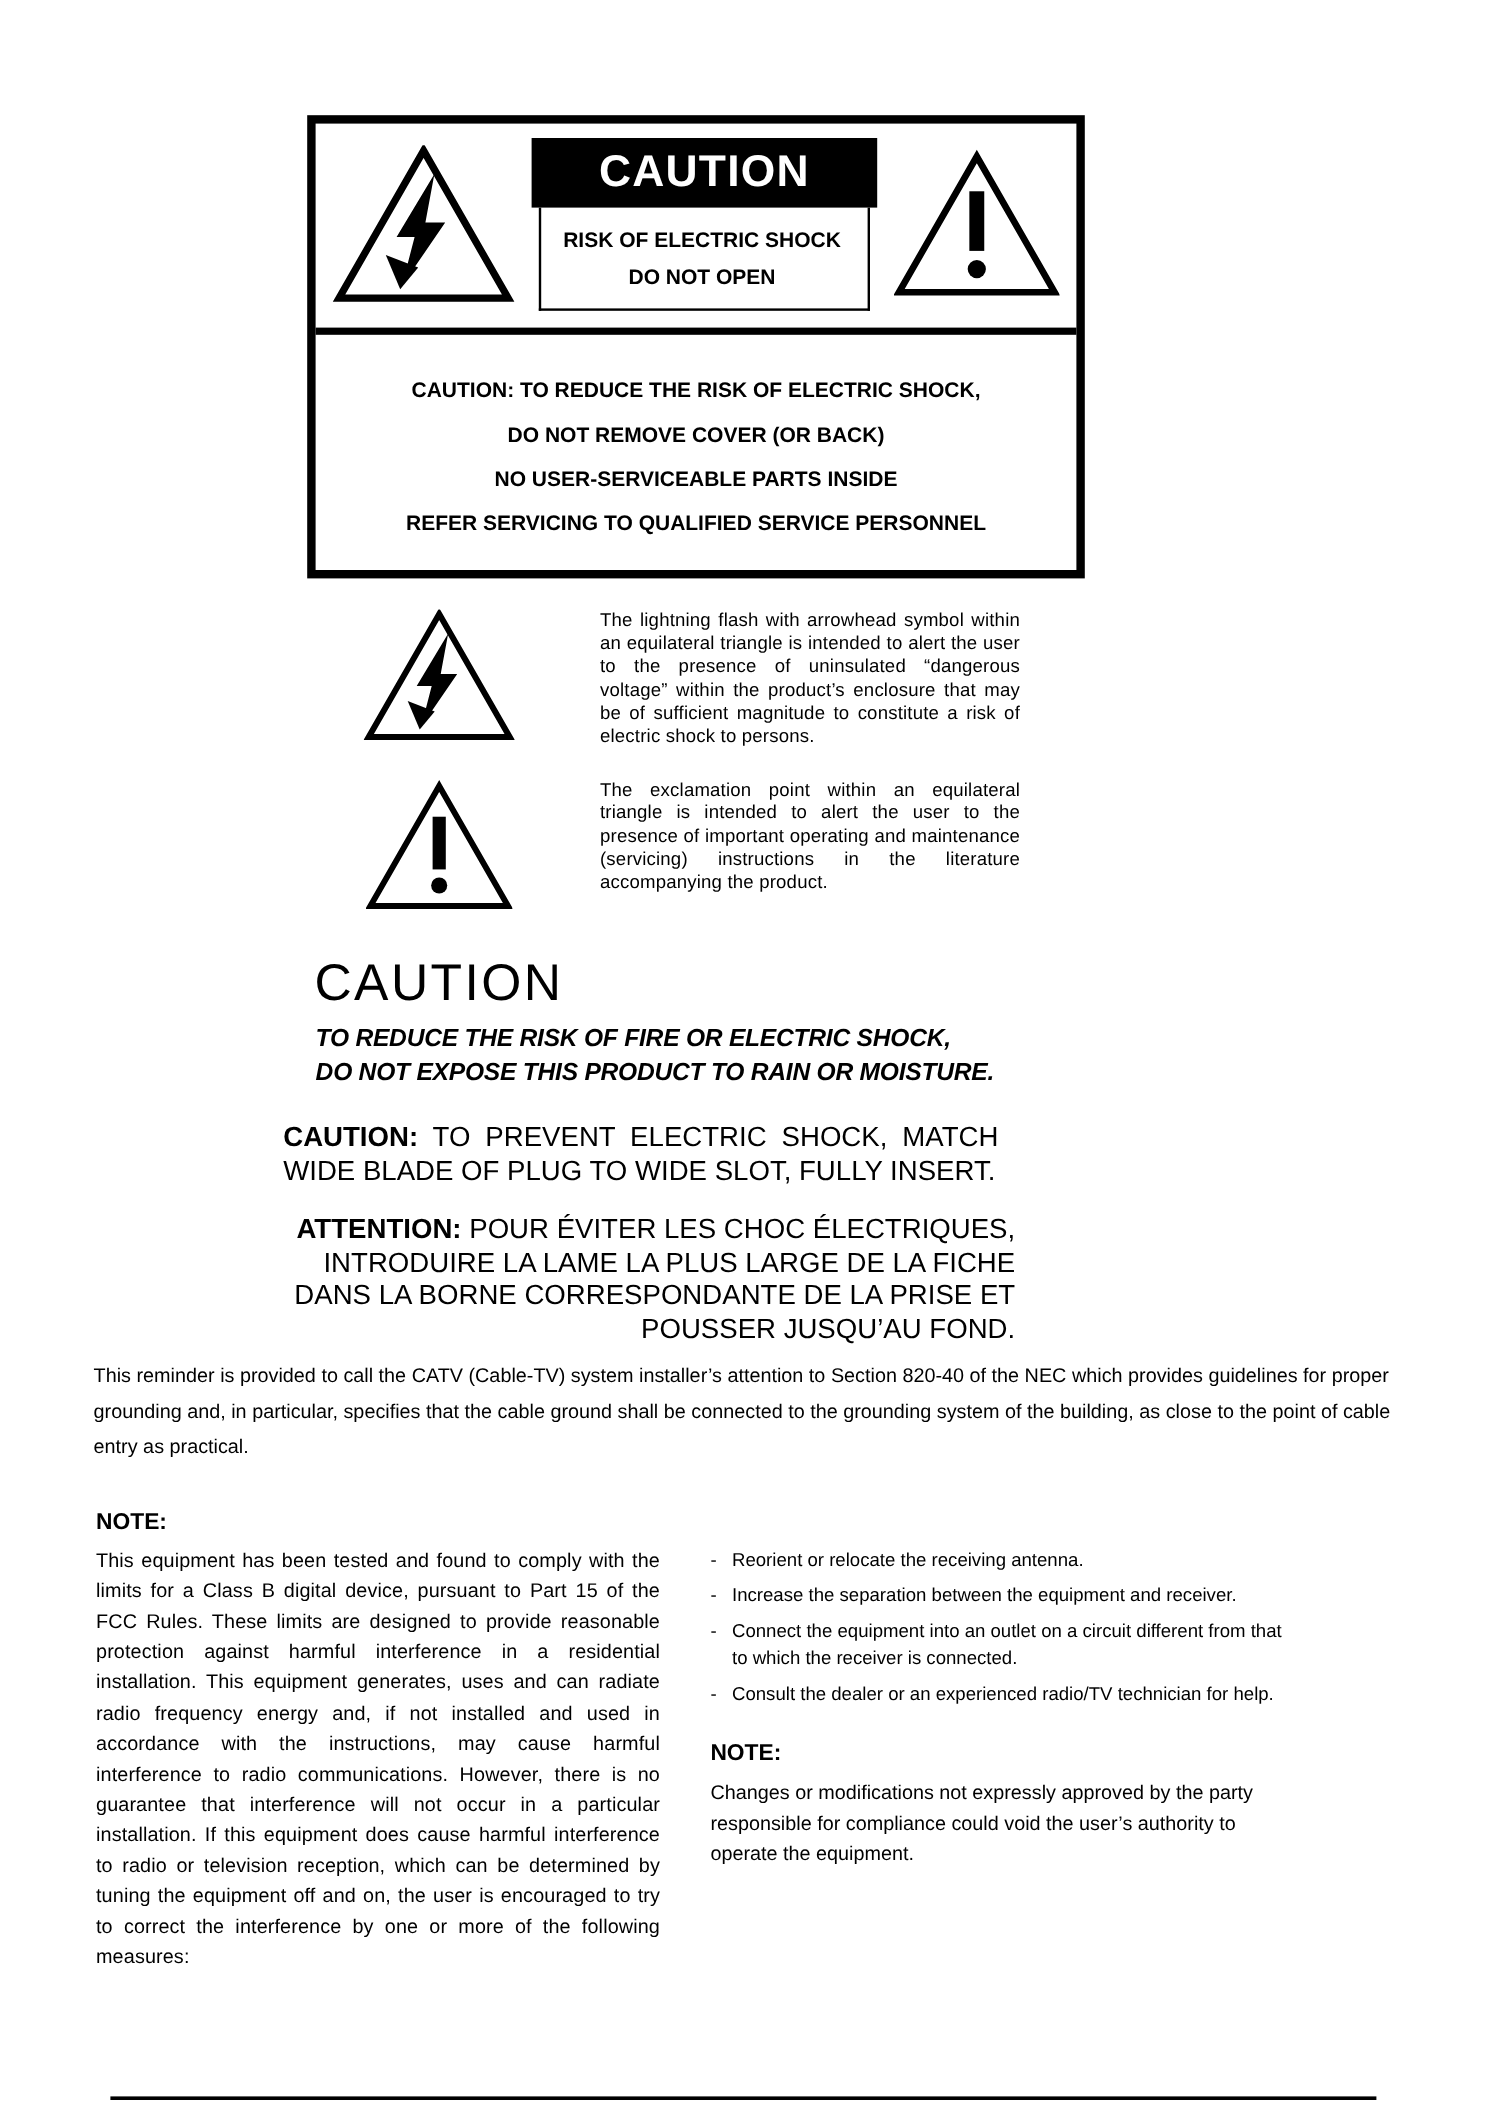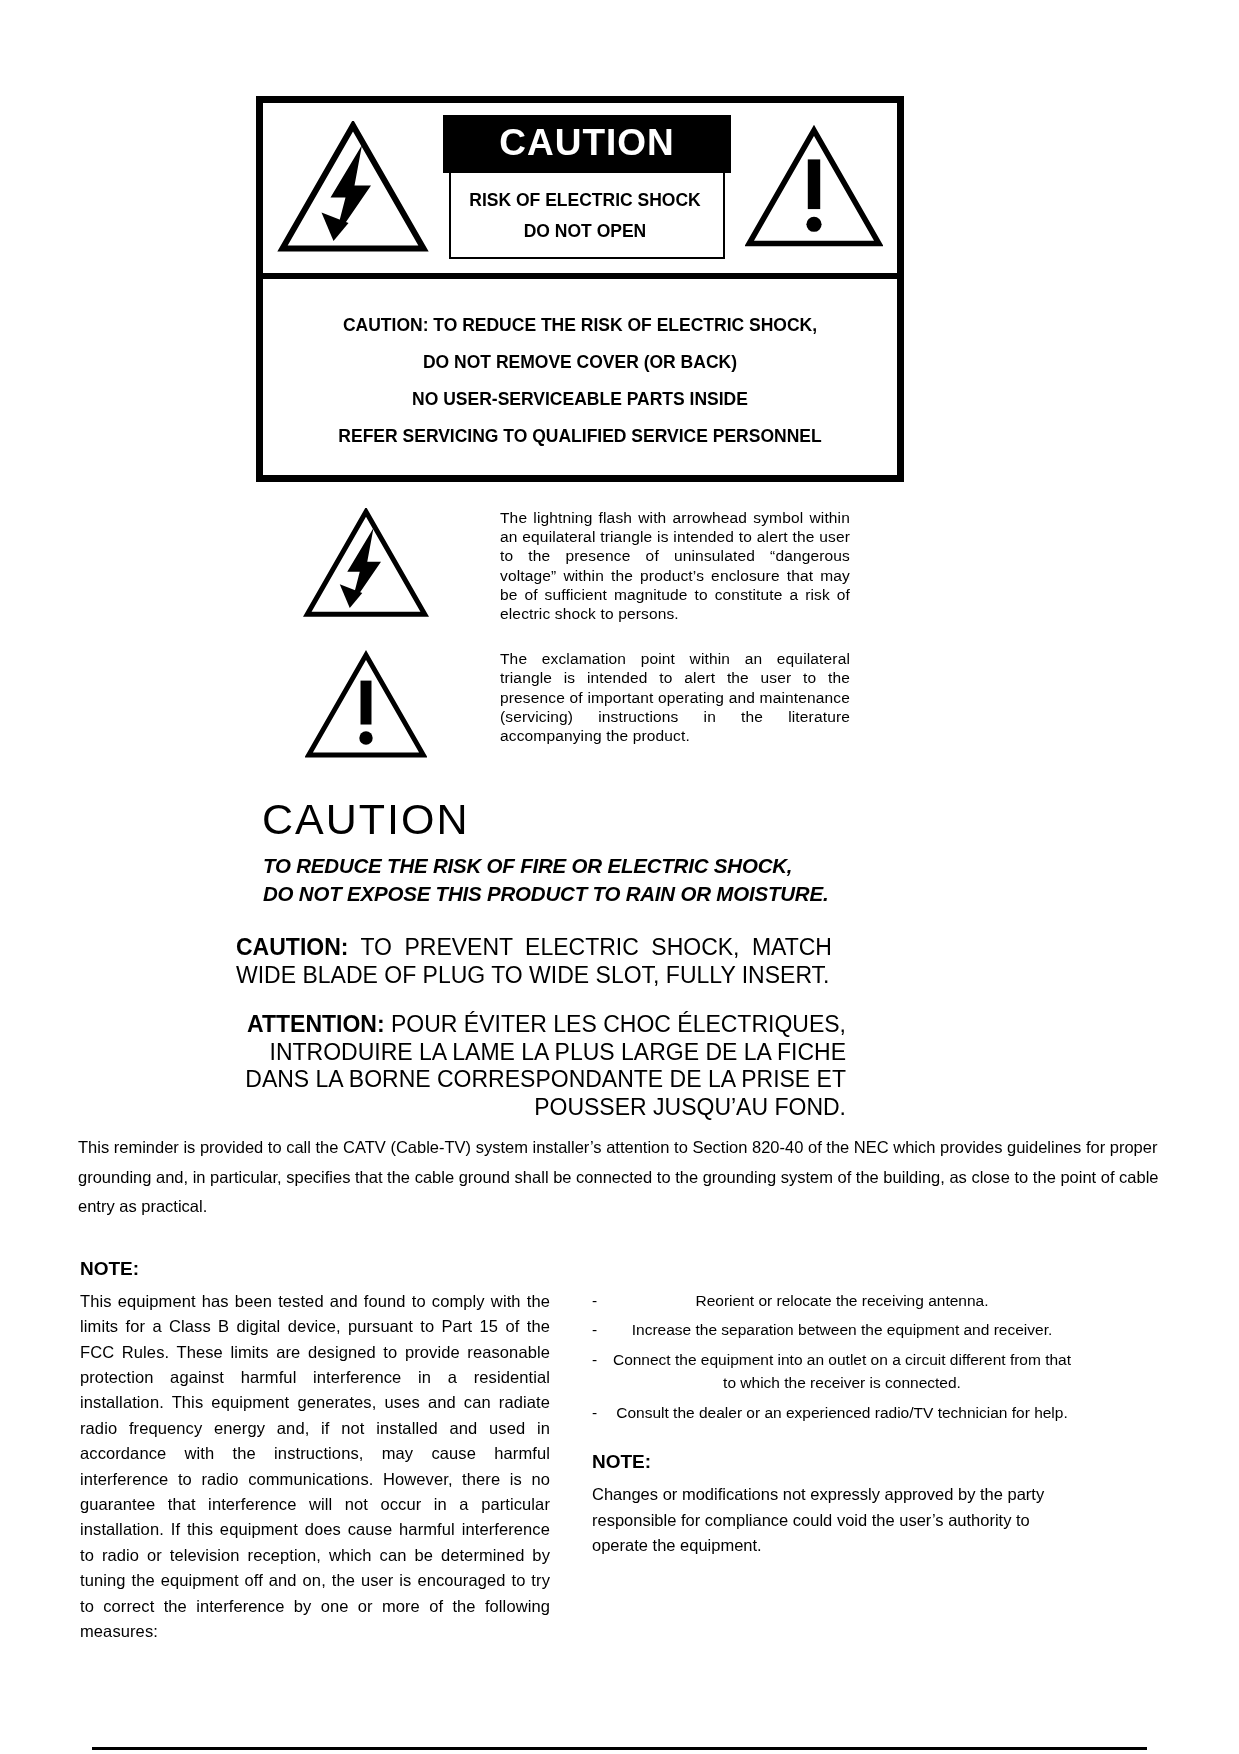--- a/index.html
+++ b/index.html
@@ -117,21 +117,21 @@
   .fcc-body {
     margin-top: 9px;
     font-size: 16.5px;
     line-height: 25.4px;
     text-align: justify;
     letter-spacing: 0.1px;
   }
   .col-right { margin-left: 42px; width: 482px; flex: none; padding-top: 31px; }
   .measure { display: flex; font-size: 15.5px; line-height: 23.5px; margin-bottom: 6px; }
   .measure .dash { width: 11px; flex: none; }
-  .measure .mtext { flex: 1; padding-left: 7px; text-align: center; }
+  .measure .mtext { flex: 1; padding-left: 7px; }
   .right-note-heading { margin-top: 27px; font-weight: bold; font-size: 19px; }
   .right-note-text { margin-top: 9px; font-size: 16.5px; line-height: 25.5px; }
 
   .bottom-edge {
     position: absolute;
     left: 92px;
     right: 92px;
     bottom: 4px;
     height: 3px;
     background: #000;

